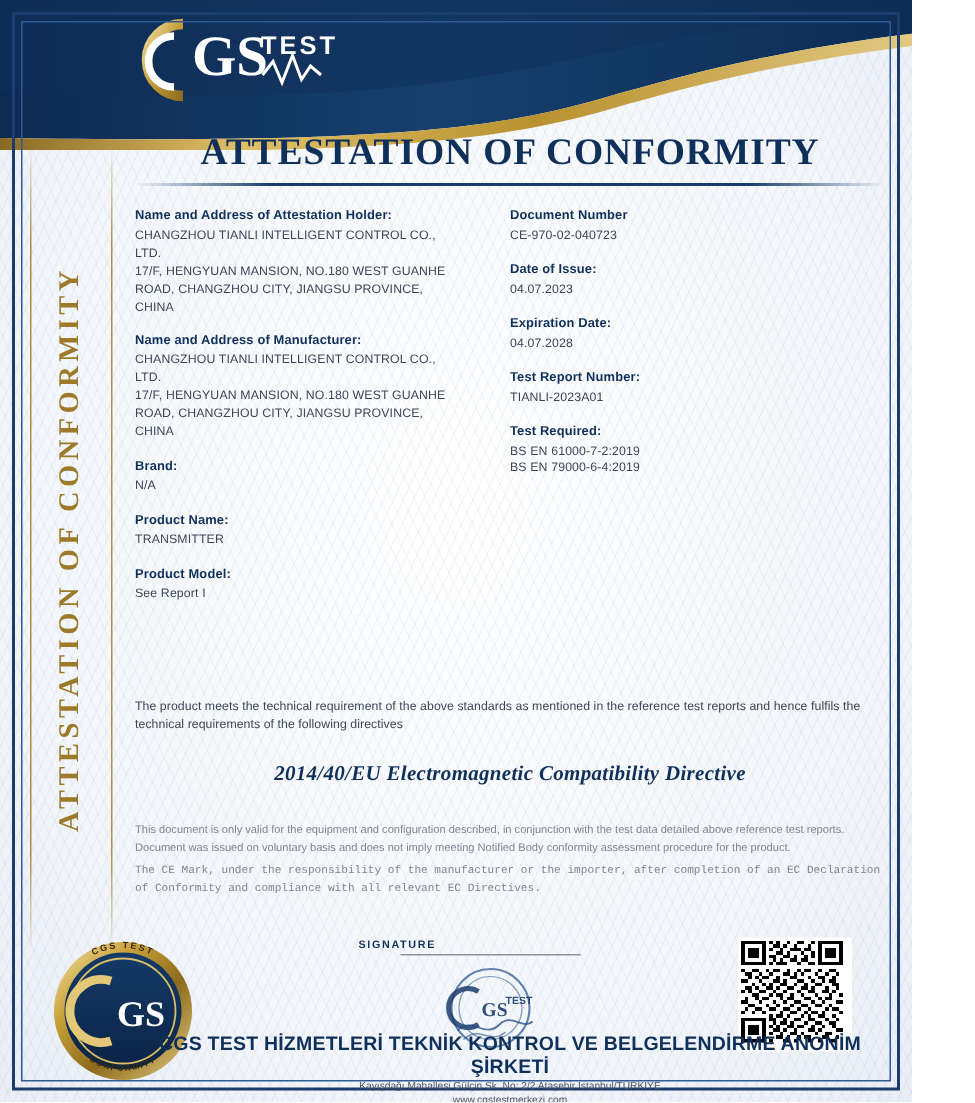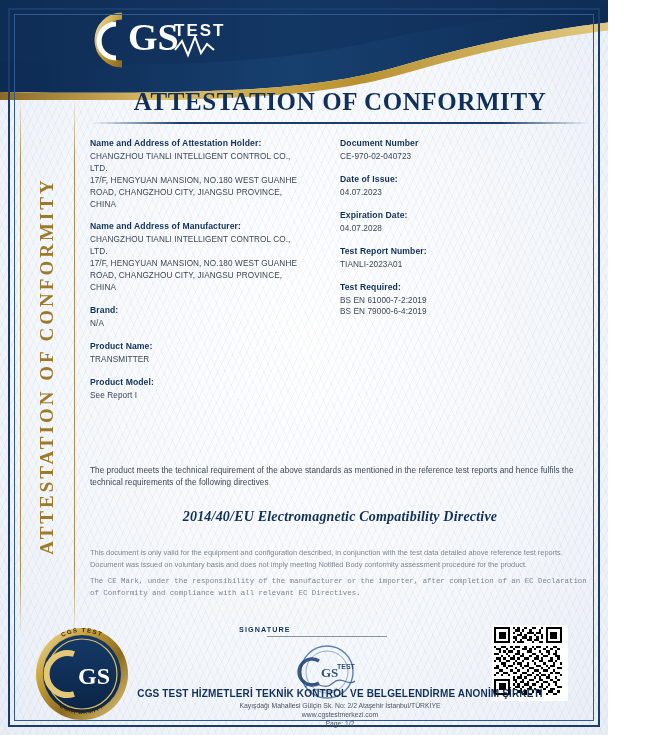--- a/index.html
+++ b/index.html
@@ -198,21 +198,21 @@
 
   
   .footer {
     position: absolute;
     left: 90px;
     top: 688px;
     width: 500px;
     text-align: center;
   }
   .footer-name {
-    font-size: 10px;
+    font-size: 13px;
     font-weight: 700;
     color: #10305c;
     letter-spacing: 0.15px;
   }
   .footer-addr {
     font-size: 6.8px;
     color: #4a5460;
     margin-top: 2px;
     line-height: 1.5;
   }

